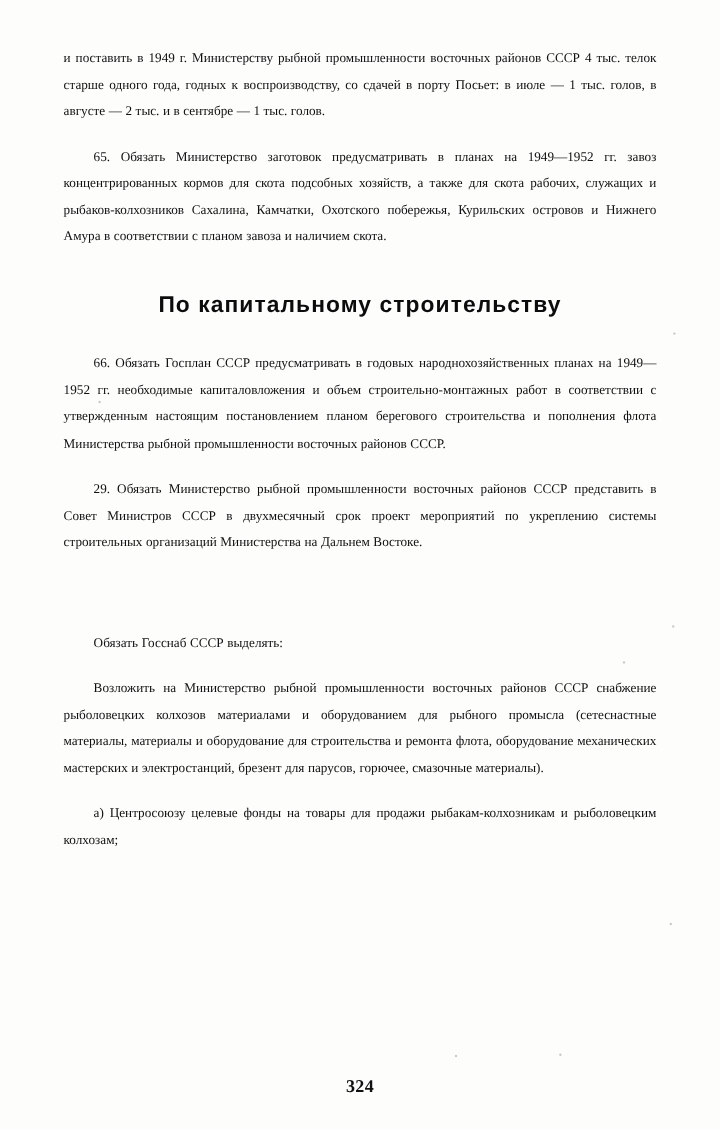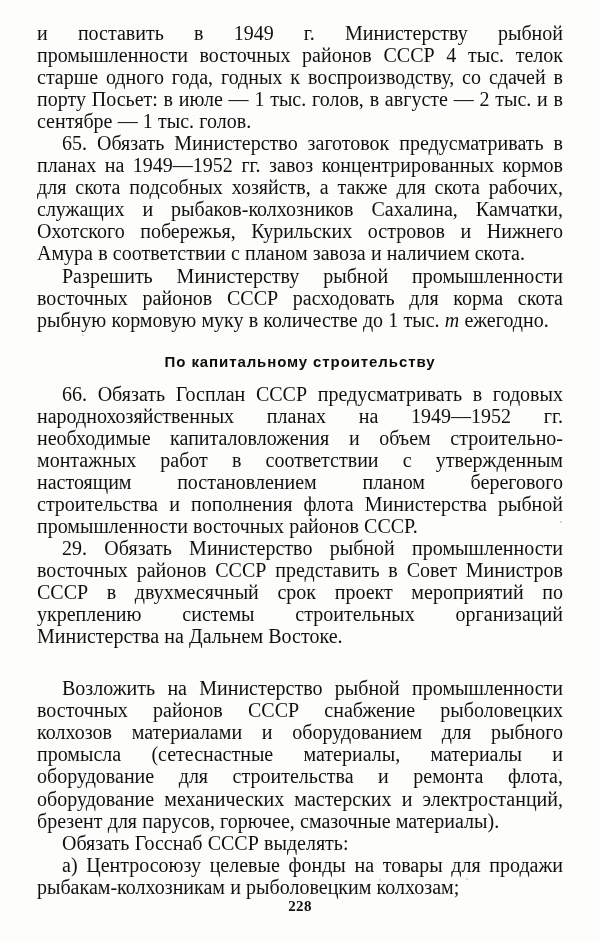--- a/index.html
+++ b/index.html
@@ -25,23 +25,23 @@
   }
 
   .text-column {
     position: absolute;
     left: 37px;
     top: 22px;
     width: 526px;
   }
 
   p.para {
-    margin: 0;
+    margin: 16px;
     padding: 0;
-    font-size: 20px;
+    font-size: 11px;
     line-height: 22.05px;
     text-align: justify;
     text-justify: inter-word;
     text-indent: 25px;
     hyphens: manual;
     -webkit-hyphens: manual;
     word-spacing: 0.2px;
     color: #101010;
   }
 
@@ -51,21 +51,21 @@
   }
 
   .unit {
     font-style: italic;
   }
 
   h2.section-heading {
     margin: 0;
     padding: 0;
     font-family: "Liberation Sans", "DejaVu Sans", sans-serif;
-    font-size: 15px;
+    font-size: 19px;
     font-weight: bold;
     text-align: center;
     letter-spacing: 0.9px;
     color: #0c0c0c;
     line-height: 22.05px;
   }
 
   .gap-before-heading { height: 20px; }
   .gap-after-heading  { height: 10px; }
 
@@ -95,43 +95,42 @@
 
 <div class="page">
 
   <div class="text-column">
 
     <p class="para continuation">и поставить в 1949 г. Министерству рыбной промышленности восточных районов СССР 4 тыс. телок старше одного года, годных к воспроизводству, со сдачей в порту Посьет: в июле — 1 тыс. голов, в августе — 2 тыс. и в сентябре — 1 тыс. голов.</p>
 
 
     <p class="para">65. Обязать Министерство заготовок предусматривать в планах на 1949—1952 гг. завоз концентрированных кормов для скота подсобных хозяйств, а также для скота рабочих, служащих и рыбаков-колхозников Сахалина, Камчатки, Охотского побережья, Курильских островов и Нижнего Амура в соответствии с планом завоза и наличием скота.</p>
 
-    <p class="para"><span>Разрешить Министерству рыбной промышленности восточных районов СССР расходовать для корма скота рыбную кормовую муку в количестве до 1 тыс. </span><span class="unit">т</span><span> ежегодно.</span></p>
 
     <div class="gap-before-heading"></div>
     <h2 class="section-heading">По капитальному строительству</h2>
     <div class="gap-after-heading"></div>
 
     <p class="para">66. Обязать Госплан СССР предусматривать в годовых народнохозяйственных планах на 1949—1952 гг. необходимые капиталовложения и объем строительно-монтажных работ в соответствии с утвержденным настоящим постановлением планом берегового строительства и пополнения флота Министерства рыбной промышленности восточных районов СССР.</p>
 
     <p class="para">29. Обязать Министерство рыбной промышленности восточных районов СССР представить в Совет Министров СССР в двухмесячный срок проект мероприятий по укреплению системы строительных организаций Министерства на Дальнем Востоке.</p>
 
     <div class="gap-before-heading"></div>
     <div class="gap-after-heading"></div>
 
 
+    <p class="para">Обязать Госснаб СССР выделять:</p>
+
     <p class="para">Возложить на Министерство рыбной промышленности восточных районов СССР снабжение рыболовецких колхозов материалами и оборудованием для рыбного промысла (сетеснастные материалы, материалы и оборудование для строительства и ремонта флота, оборудование механических мастерских и электростанций, брезент для парусов, горючее, смазочные материалы).</p>
-
-    <p class="para">Обязать Госснаб СССР выделять:</p>
 
     <p class="para">а) Центросоюзу целевые фонды на товары для продажи рыбакам-колхозникам и рыболовецким колхозам;</p>
 
   </div>
 
-  <div class="page-number">228</div>
+  <div class="page-number">324</div>
 
   <span class="speck" style="left:561px; top:277px; width:2px; height:2px;"></span>
   <span class="speck" style="left:82px;  top:334px; width:2px; height:2px;"></span>
   <span class="speck" style="left:560px; top:521px; width:2px; height:2px;"></span>
   <span class="speck" style="left:519px; top:551px; width:2px; height:2px;"></span>
   <span class="speck" style="left:558px; top:769px; width:2px; height:2px;"></span>
   <span class="speck" style="left:379px; top:879px; width:2px; height:2px;"></span>
   <span class="speck" style="left:466px; top:878px; width:2px; height:2px;"></span>
 
 </div>

